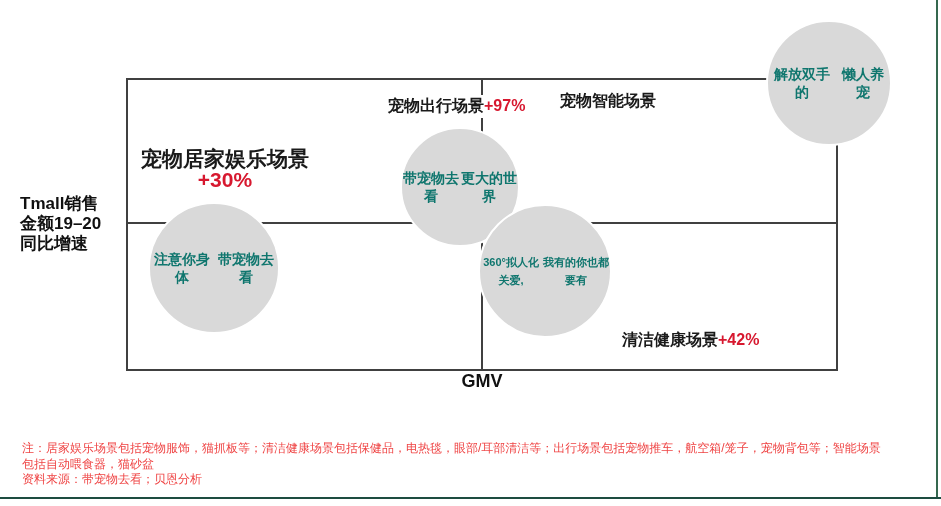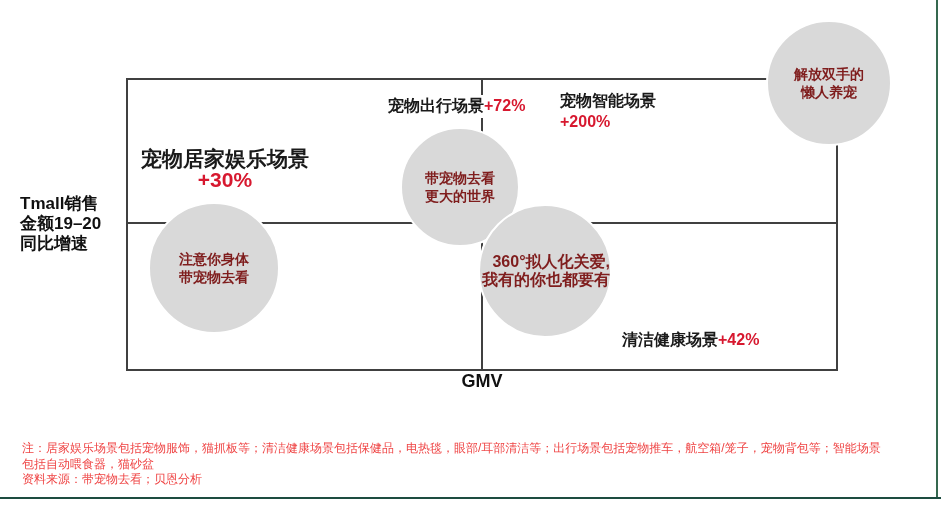--- a/index.html
+++ b/index.html
@@ -11,26 +11,26 @@
   .plot-box{
     position:absolute;left:126px;top:78px;width:712px;height:293px;
     box-sizing:border-box;border:2px solid #404040;background:transparent;
   }
   .mid-h{position:absolute;left:126px;top:222px;width:712px;height:2px;background:#404040;}
   .mid-v{position:absolute;left:481px;top:78px;width:2px;height:293px;background:#404040;}
   
   .bubble{
     position:absolute;border-radius:50%;background:#d9d9d9;
     box-sizing:border-box;border:2px solid #ffffff;
-    display:flex;flex-direction:column;align-items:center;justify-content:center;
-    text-align:center;font-weight:bold;font-size:14px;line-height:18px;color:#7f1d1d;
+    display:flex;flex-direction:row;align-items:center;justify-content:center;
+    text-align:center;font-weight:bold;font-size:14px;line-height:18px;color:#0f766e;
   }
   .bubble-a{left:148px;top:202px;width:132px;height:132px;}
   .bubble-b{left:400px;top:127px;width:120px;height:120px;}
-  .bubble-c{left:478px;top:204px;width:134px;height:134px;font-size:16px;align-items:flex-end;}
+  .bubble-c{left:478px;top:204px;width:134px;height:134px;font-size:11px;}
   .bubble-d{left:766px;top:20px;width:126px;height:126px;}
   
   .qlabel{position:absolute;font-weight:bold;color:#1a1a1a;white-space:nowrap;}
   .q-home{left:140px;top:148px;width:170px;text-align:center;font-size:21px;line-height:21px;}
   .q-travel{left:386px;top:95px;font-size:16px;background:#ffffff;padding:1px 2px;}
   .q-smart{left:560px;top:90px;width:193px;text-align:left;font-size:16px;line-height:21px;}
   .q-clean{left:622px;top:330px;font-size:16px;}
   .red{color:#d7182f;}
   
   .y-axis-label{
@@ -72,25 +72,24 @@
   <div class="bubble bubble-d">
     <span>解放双手的</span>
     <span>懒人养宠</span>
   </div>
 
   <div class="qlabel q-home">
     <div>宠物居家娱乐场景</div>
     <div class="red">+30%</div>
   </div>
   <div class="qlabel q-travel">
-    <span>宠物出行场景</span><span class="red">+72%</span>
+    <span>宠物出行场景</span><span class="red">+97%</span>
   </div>
   <div class="qlabel q-smart">
     <div>宠物智能场景</div>
-    <div class="red">+200%</div>
   </div>
   <div class="qlabel q-clean">
     <span>清洁健康场景</span><span class="red">+42%</span>
   </div>
 
   <div class="y-axis-label">
     <div>Tmall销售</div>
     <div>金额19–20</div>
     <div>同比增速</div>
   </div>

